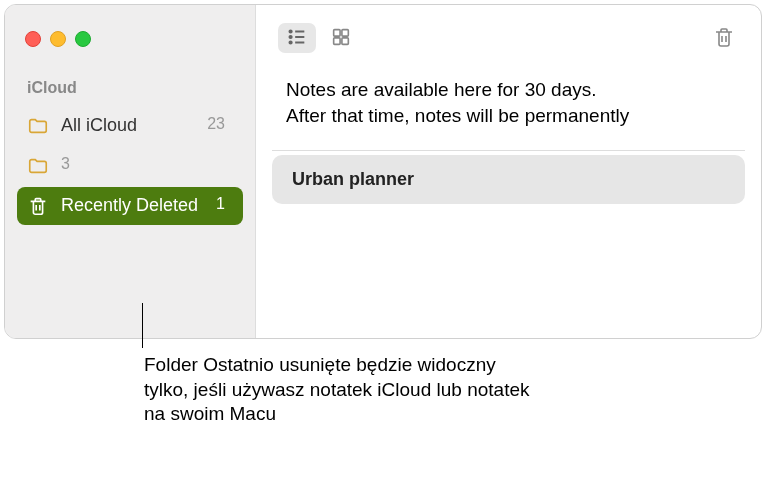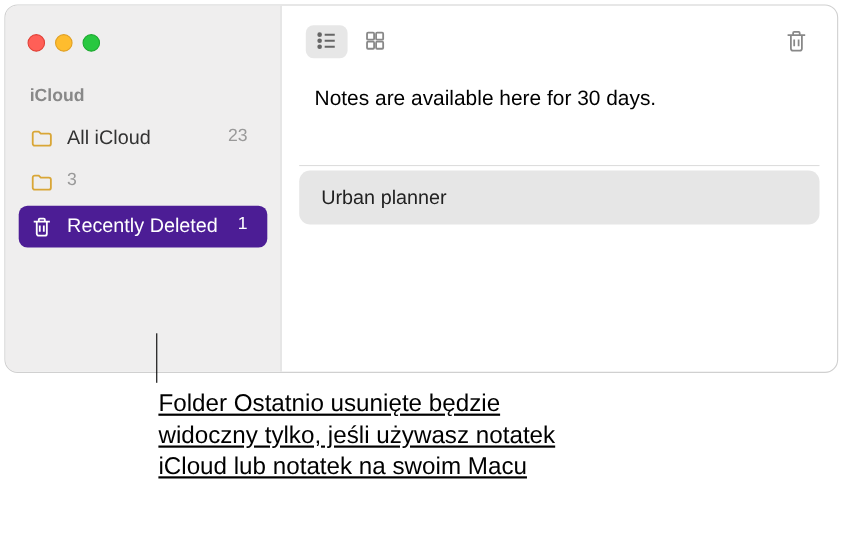--- a/index.html
+++ b/index.html
@@ -57,21 +57,21 @@
     }
     .folder-item {
       display: flex;
       align-items: flex-start;
       padding: 8px 18px 8px 10px;
       border-radius: 8px;
       margin: 2px 6px;
       cursor: default;
     }
     .folder-item.selected {
-      background: #4c1d95;
+      background: #4d7c0f;
       color: #fff;
     }
     .folder-icon {
       width: 22px;
       height: 22px;
       margin-right: 12px;
       flex-shrink: 0;
     }
     .folder-label {
       flex: 1;
@@ -137,21 +137,21 @@
       background: #ddd;
       margin: 0 16px 4px 16px;
     }
     .note-item {
       background: #e6e6e6;
       border-radius: 10px;
       padding: 14px 20px;
     }
     .note-title {
       font-size: 18px;
-      font-weight: 400;
+      font-weight: 700;
       color: #222;
     }
     .note-meta {
       font-size: 16px;
       color: #666;
       margin-top: 2px;
     }
     .note-date { color: #333; margin-right: 10px; }
     .callout {
       position: absolute;
@@ -164,25 +164,24 @@
       top: -10px;
       left: 6px;
       width: 1px;
       height: 45px;
       background: #000;
     }
     .callout-text {
       position: absolute;
       top: 40px;
       left: 8px;
-      font-size: 22px;
+      font-size: 19px;
       color: #000;
       line-height: 1.3;
       width: 400px;
-      text-decoration: underline;
     }
   </style>
 </head>
 <body>
 
 <div class="window">
   <div class="sidebar">
     <div class="traffic-lights">
       <div class="traffic-light tl-red"></div>
       <div class="traffic-light tl-yellow"></div>
@@ -254,21 +253,21 @@
         <span>
           <svg width="24" height="24" viewBox="0 0 24 24" fill="none" stroke="#888" stroke-width="1.6">
             <path d="M4 7h16M9 7V5a1 1 0 0 1 1-1h4a1 1 0 0 1 1 1v2m2 0v12a2 2 0 0 1-2 2H9a2 2 0 0 1-2-2V7h10zM10 11v6M14 11v6"></path>
           </svg>
         </span>
       </button>
     </div>
 
     <div class="info-text">
       <span>Notes are available here for 30 days.</span><br>
-      <br>
+      <span>After that time, notes will be permanently</span><br>
     </div>
 
     <div class="divider"></div>
 
     <div class="note-list">
       <div class="note-item">
         <div class="note-title">Urban planner</div>
       </div>
     </div>
   </div>

